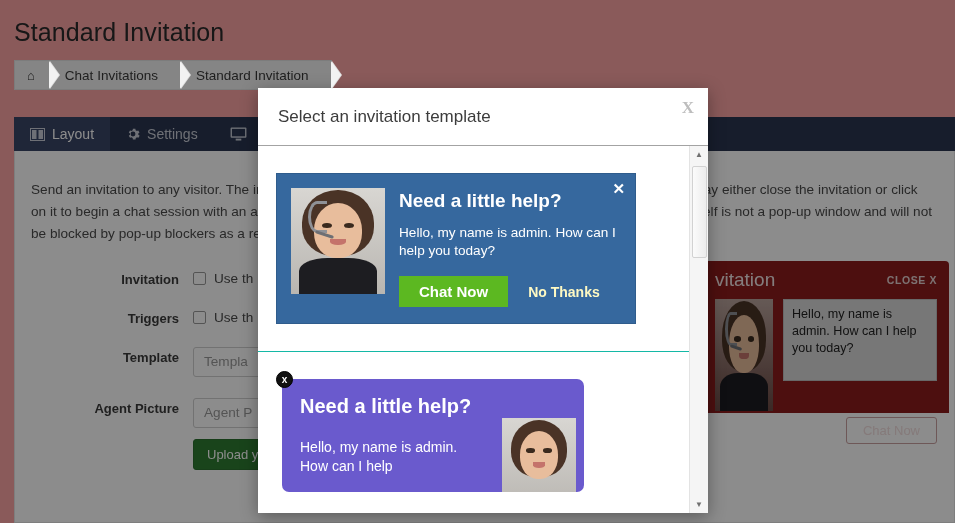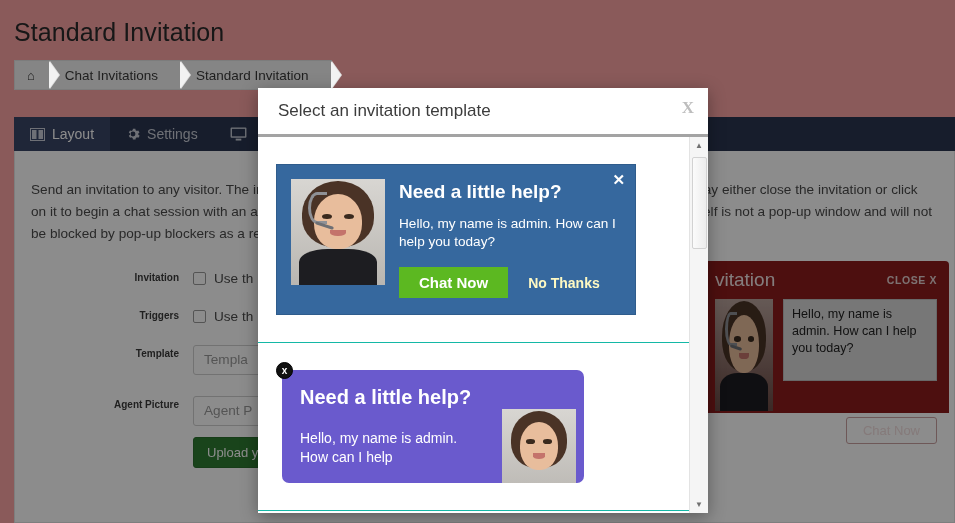--- a/index.html
+++ b/index.html
@@ -61,21 +61,21 @@
   }
   .panel-text {
     position:absolute; left:16px; top:28px; right:18px;
     font-size:13.6px; line-height:22px; color:#4b4b4b;
   }
 
   .form { position:absolute; left:0; top:118px; right:0; }
   .form-row { display:flex; align-items:flex-start; margin-bottom:21px; }
   .form-label {
     width:178px; text-align:right; padding-right:14px; padding-top:3px;
-    font-size:10px; font-weight:bold; color:#3b3b3b;
+    font-size:13px; font-weight:bold; color:#3b3b3b;
   }
   .form-field { flex:1; }
   .cbx-wrap { display:flex; align-items:center; gap:8px; padding-top:2px; }
   .cbx {
     width:13px; height:13px; border:1px solid #9a9a9a; background:#fff;
     border-radius:2px; display:inline-block; flex:none;
   }
   .cbx-label { font-size:13.6px; color:#4b4b4b; white-space:nowrap; }
   .text-input {
     width:356px; height:30px; border:1px solid #cfcfcf; border-radius:3px;
@@ -112,23 +112,23 @@
 
   
   .backdrop { position:absolute; inset:0; background:rgba(0,0,0,0.45); }
 
   .modal {
     position:absolute; left:258px; top:88px; width:450px; height:425px;
     background:#ffffff; box-shadow:0 4px 16px rgba(0,0,0,.35);
     display:flex; flex-direction:column; overflow:hidden;
   }
   .modal-head {
-    height:49px; flex:none; position:relative;
+    height:58px; flex:none; position:relative;
     display:flex; align-items:center; padding:0 20px;
-    border-bottom:3px solid #a3a3a3;
+    border-bottom:1px solid #a3a3a3;
   }
   .modal-title { font-size:17px; color:#3c3c3c; }
   .modal-x {
     position:absolute; right:14px; top:10px;
     font-size:17px; color:#bdbdbd; font-weight:bold; cursor:pointer;
     font-family:"Liberation Serif", serif;
   }
   .modal-body { position:relative; flex:1; overflow:hidden; background:#fff; }
   .tmpl-list { position:absolute; left:0; top:0; right:19px; bottom:0; overflow:hidden; }
   .tmpl-item { position:relative; border-bottom:1px solid #14b8a6; padding:27px 0 27px 18px; }

